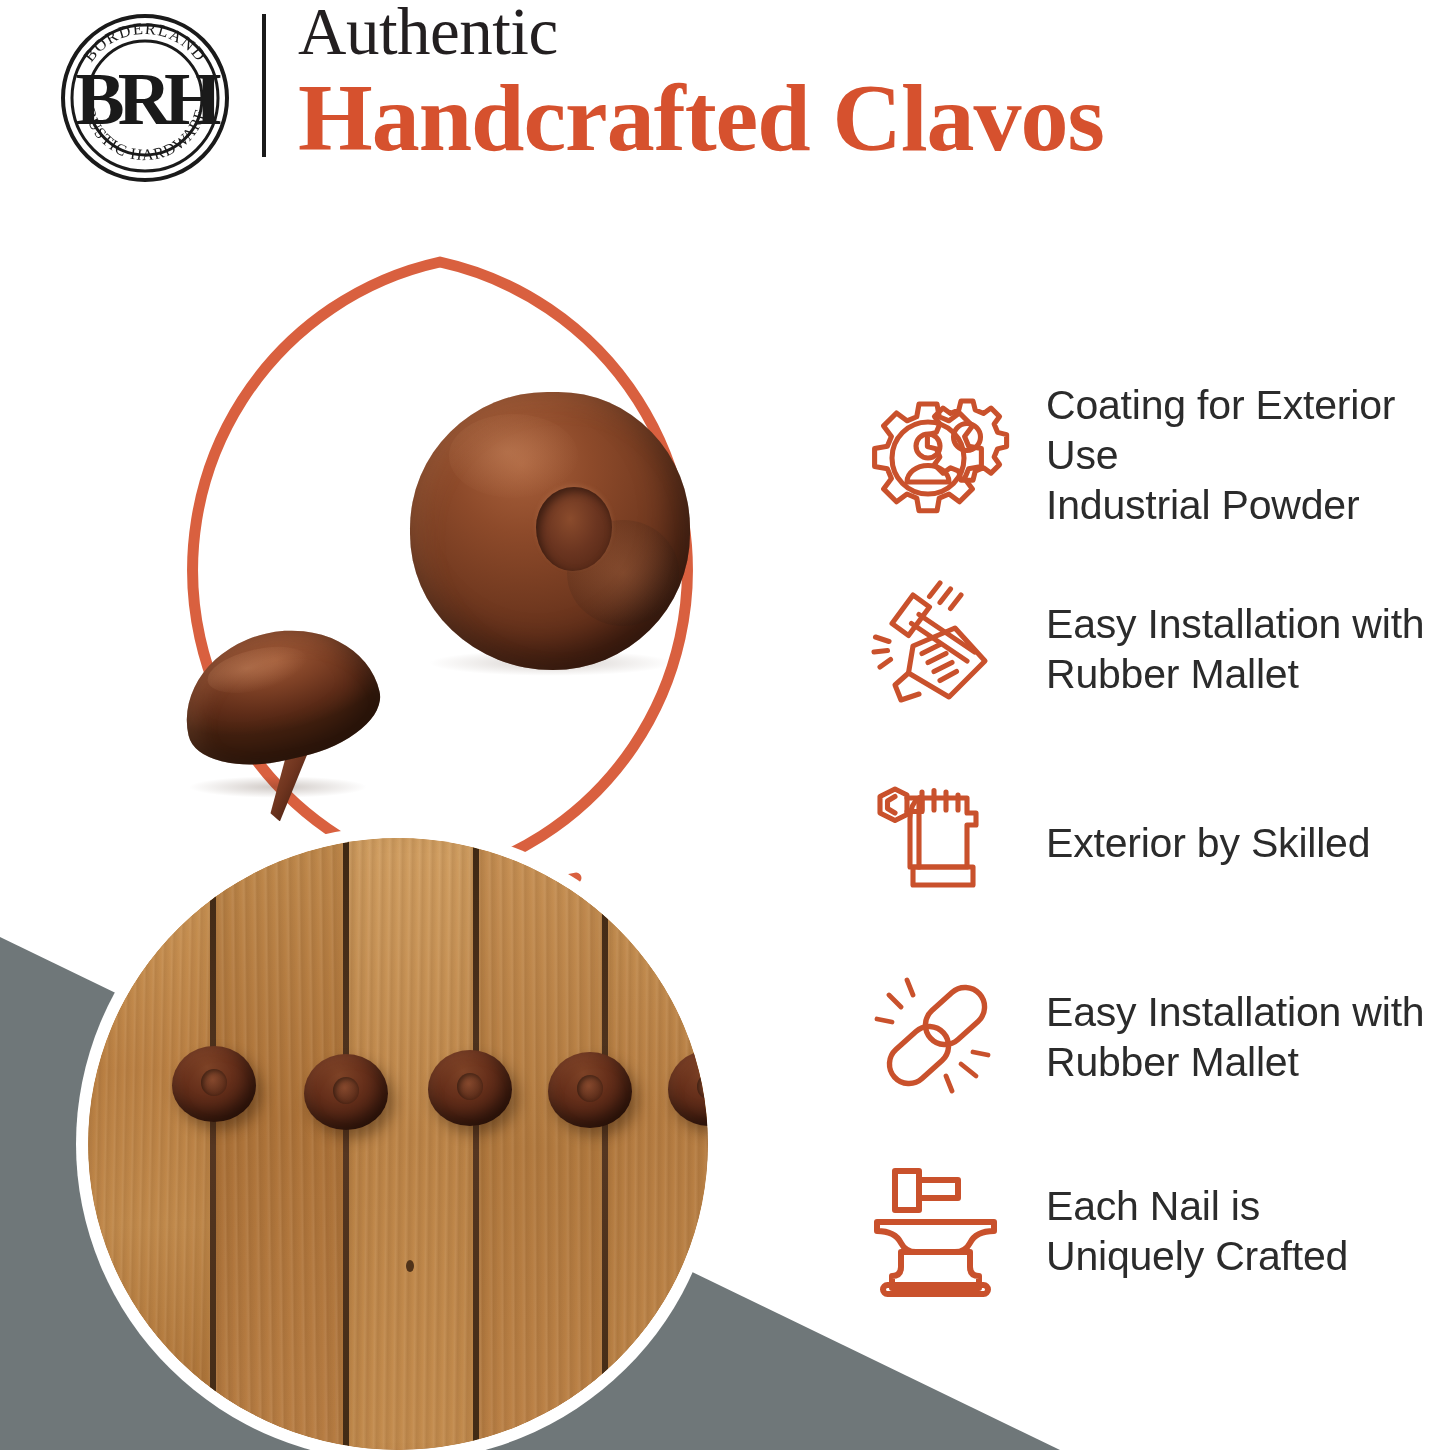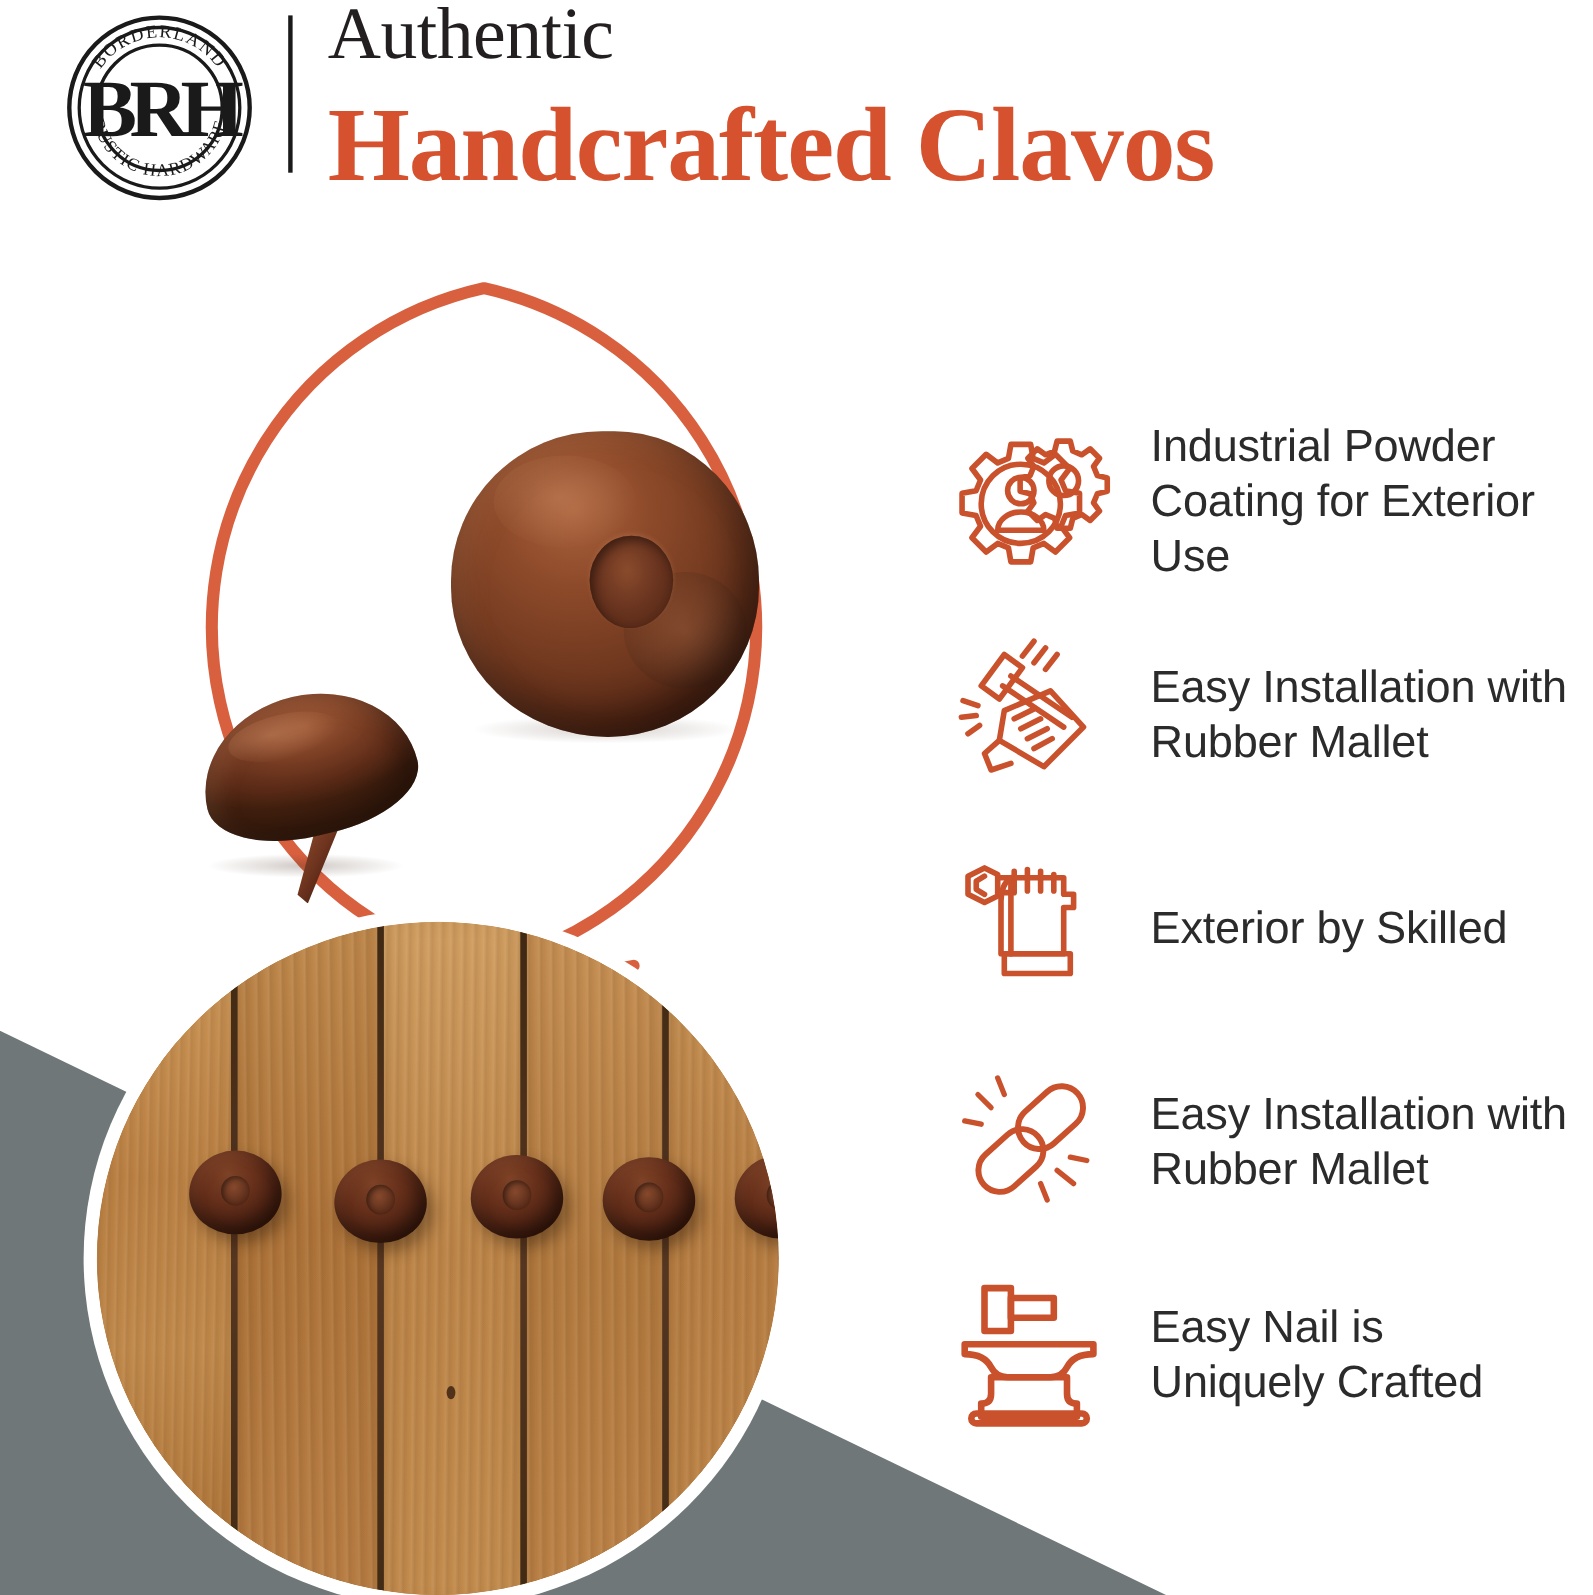--- a/index.html
+++ b/index.html
@@ -68,21 +68,21 @@
     white-space: nowrap;
   }
   .headline-main {
     font-family: "Liberation Serif", serif;
     font-weight: bold;
     font-size: 96px;
     line-height: 100px;
     color: #d6512e;
     letter-spacing: -1px;
     white-space: nowrap;
-    margin-top: 18px;
+    margin-top: 4px;
   }
 
   
   .top-circle-wrap {
     position: absolute;
     left: 120px;
     top: 248px;
     width: 640px;
     height: 760px;
     z-index: 20;
@@ -443,22 +443,22 @@
           <circle cx="70" cy="38" r="9"></circle>
 
           <path d="M38 16 h12 l1.5 8.5 6.5 2.7 7-5.2 8.6 8.6 -5.2 7 2.7 6.5 8.5 1.5 v12 l-8.5 1.5 -2.7 6.5 5.2 7 -8.6 8.6 -7-5.2 -6.5 2.7 -1.5 8.5 h-12 l-1.5-8.5 -6.5-2.7 -7 5.2 -8.6-8.6 5.2-7 -2.7-6.5 -8.5-1.5 v-12 l8.5-1.5 2.7-6.5 -5.2-7 8.6-8.6 7 5.2 6.5-2.7 z"></path>
           <circle cx="44" cy="52" r="24"></circle>
 
           <circle cx="44" cy="44" r="8"></circle>
           <path d="M30 68 a14 11 0 0 1 28 0 z"></path>
         </svg>
       </div>
       <div class="feature-text">
+        <div>Coating for Exterior Use</div>
         <div>Industrial Powder</div>
-        <div>Coating for Exterior Use</div>
       </div>
     </div>
 
     <div class="feature-row">
       <div class="feature-icon">
         <svg width="150" height="150" viewBox="0 0 100 100" fill="none" stroke="#c9512c" stroke-width="3.4" stroke-linejoin="round" stroke-linecap="round">
 
           <path d="M20 33 L34 14 L45 22 L31 41 Z"></path>
 
           <path d="M33 33 L70 58"></path>
@@ -533,20 +533,20 @@
           <rect x="38" y="16" width="26" height="12"></rect>
 
           <path d="M10 44 h78 v6 q-12 0 -16 8 q-3 6 -10 6 h-26 q-7 0 -10 -6 q-4 -8 -16 -8 z"></path>
 
           <path d="M26 64 h46 v10 q0 6 6 6 v8 h-58 v-8 q6 0 6 -6 z"></path>
 
           <rect x="14" y="86" width="70" height="6" rx="3"></rect>
         </svg>
       </div>
       <div class="feature-text">
-        <div>Easy Nail is</div>
+        <div>Each Nail is</div>
         <div>Uniquely Crafted</div>
       </div>
     </div>
 
   </div>
 
 </div>
 
 </body></html>

